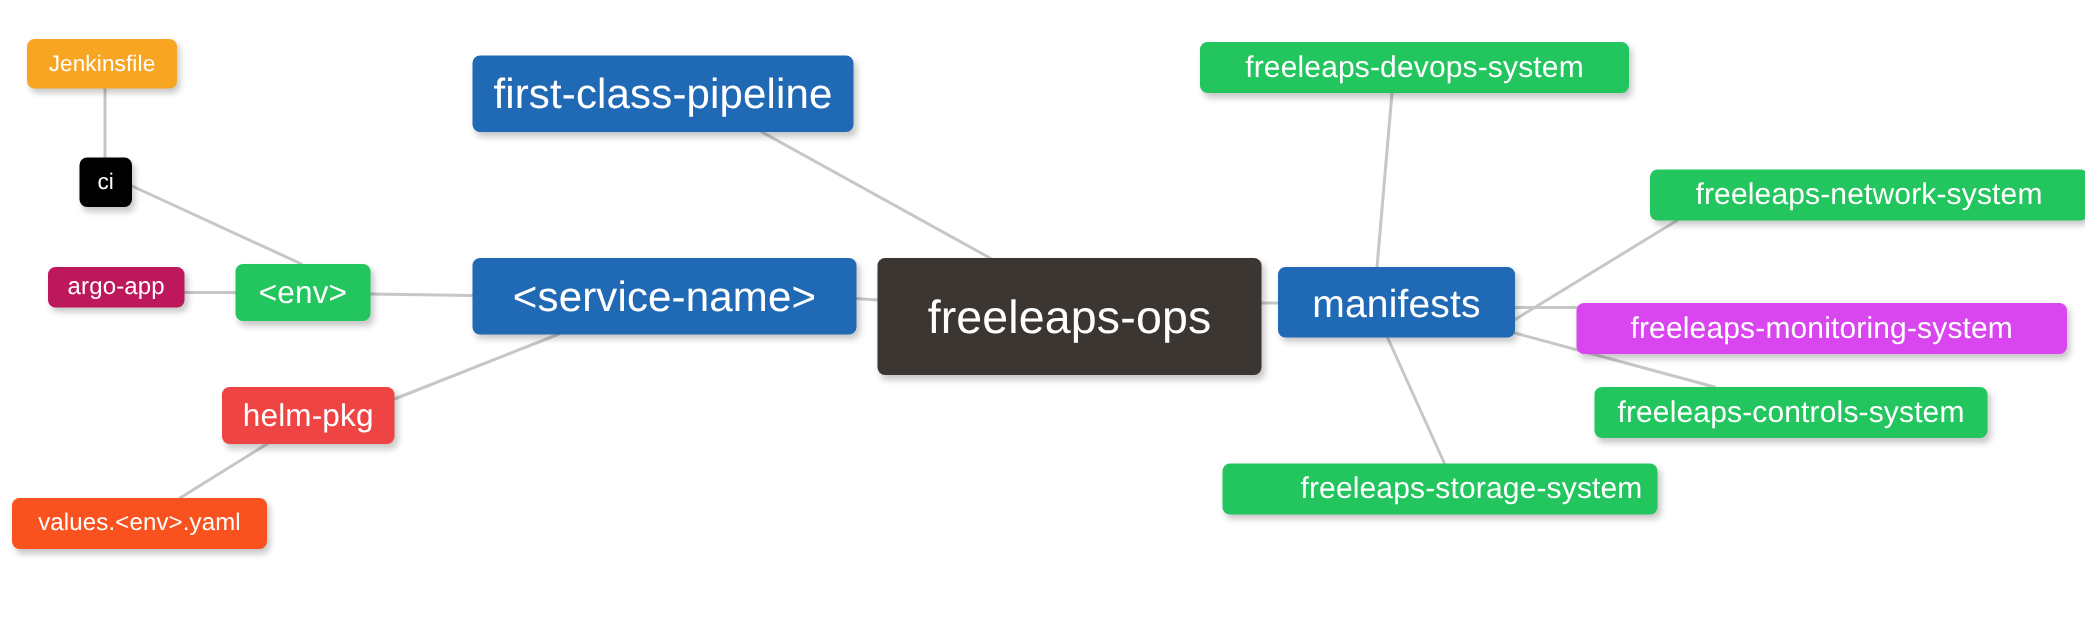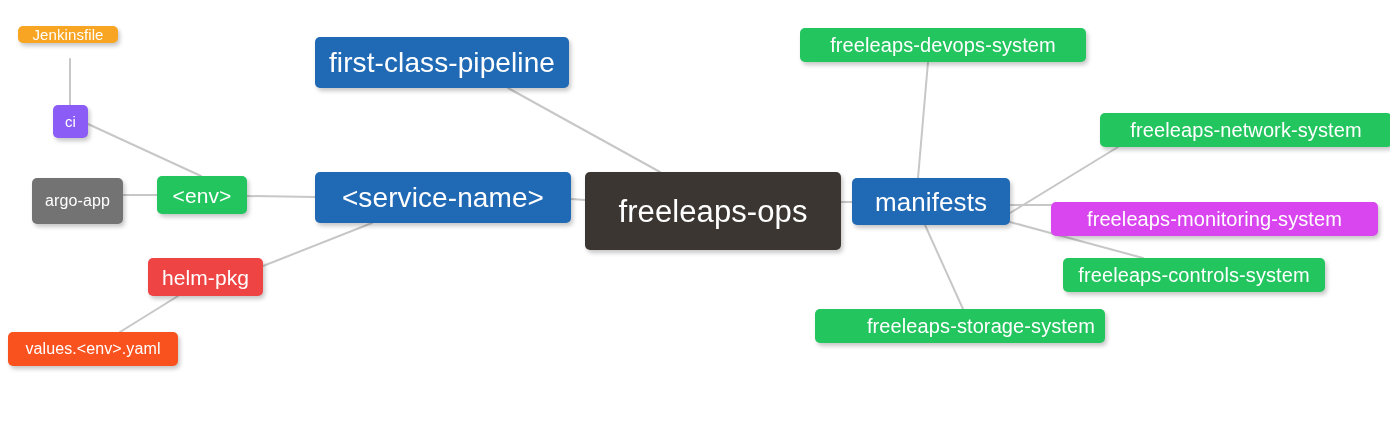--- a/index.html
+++ b/index.html
@@ -56,27 +56,27 @@
       <line x1="571" y1="199" x2="585" y2="200" stroke="#c7c7c7" stroke-width="2" stroke-linecap="round"></line>
       <line x1="508" y1="88" x2="660" y2="172" stroke="#c7c7c7" stroke-width="2" stroke-linecap="round"></line>
       <line x1="841" y1="202" x2="852" y2="202" stroke="#c7c7c7" stroke-width="2" stroke-linecap="round"></line>
       <line x1="918" y1="178" x2="928" y2="62" stroke="#c7c7c7" stroke-width="2" stroke-linecap="round"></line>
       <line x1="1010" y1="213" x2="1118" y2="147" stroke="#c7c7c7" stroke-width="2" stroke-linecap="round"></line>
       <line x1="1010" y1="205" x2="1051" y2="205" stroke="#c7c7c7" stroke-width="2" stroke-linecap="round"></line>
       <line x1="1010" y1="222" x2="1143" y2="258" stroke="#c7c7c7" stroke-width="2" stroke-linecap="round"></line>
       <line x1="925" y1="225" x2="963" y2="309" stroke="#c7c7c7" stroke-width="2" stroke-linecap="round"></line>
     </svg>
   <div id="node-layer">
-      <div class="node" style="left: 18px; top: 26px; width: 100px; height: 17px; background: rgb(249, 165, 36); font-size: 15px; text-align: center;">
+      <div class="node" style="left: 18px; top: 26px; width: 100px; height: 33px; background: rgb(249, 165, 36); font-size: 15px; text-align: center;">
         <span class="node-label">Jenkinsfile</span>
       </div>
-      <div class="node" style="left: 53px; top: 105px; width: 35px; height: 33px; background: #8b5cf6; font-size: 15px;">
+      <div class="node" style="left: 53px; top: 105px; width: 35px; height: 33px; background: #000000; font-size: 15px;">
         <span class="node-label">ci</span>
       </div>
-      <div class="node" style="left: 32px; top: 178px; width: 91px; height: 46px; background: #737373; font-size: 16px;">
+      <div class="node" style="left: 32px; top: 178px; width: 91px; height: 27px; background: #be185d; font-size: 16px;">
         <span class="node-label">argo-app</span>
       </div>
       <div class="node" style="left: 157px; top: 176px; width: 90px; height: 38px; background: rgb(34, 197, 94); font-size: 21px;">
         <span class="node-label">&lt;env&gt;</span>
       </div>
       <div class="node" style="left: 148px; top: 258px; width: 115px; height: 38px; background: #ef4444; font-size: 21px;">
         <span class="node-label">helm-pkg</span>
       </div>
       <div class="node" style="left: 8px; top: 332px; width: 170px; height: 34px; background: rgb(249, 82, 31); font-size: 16px;">
         <span class="node-label">values.&lt;env&gt;.yaml</span>

